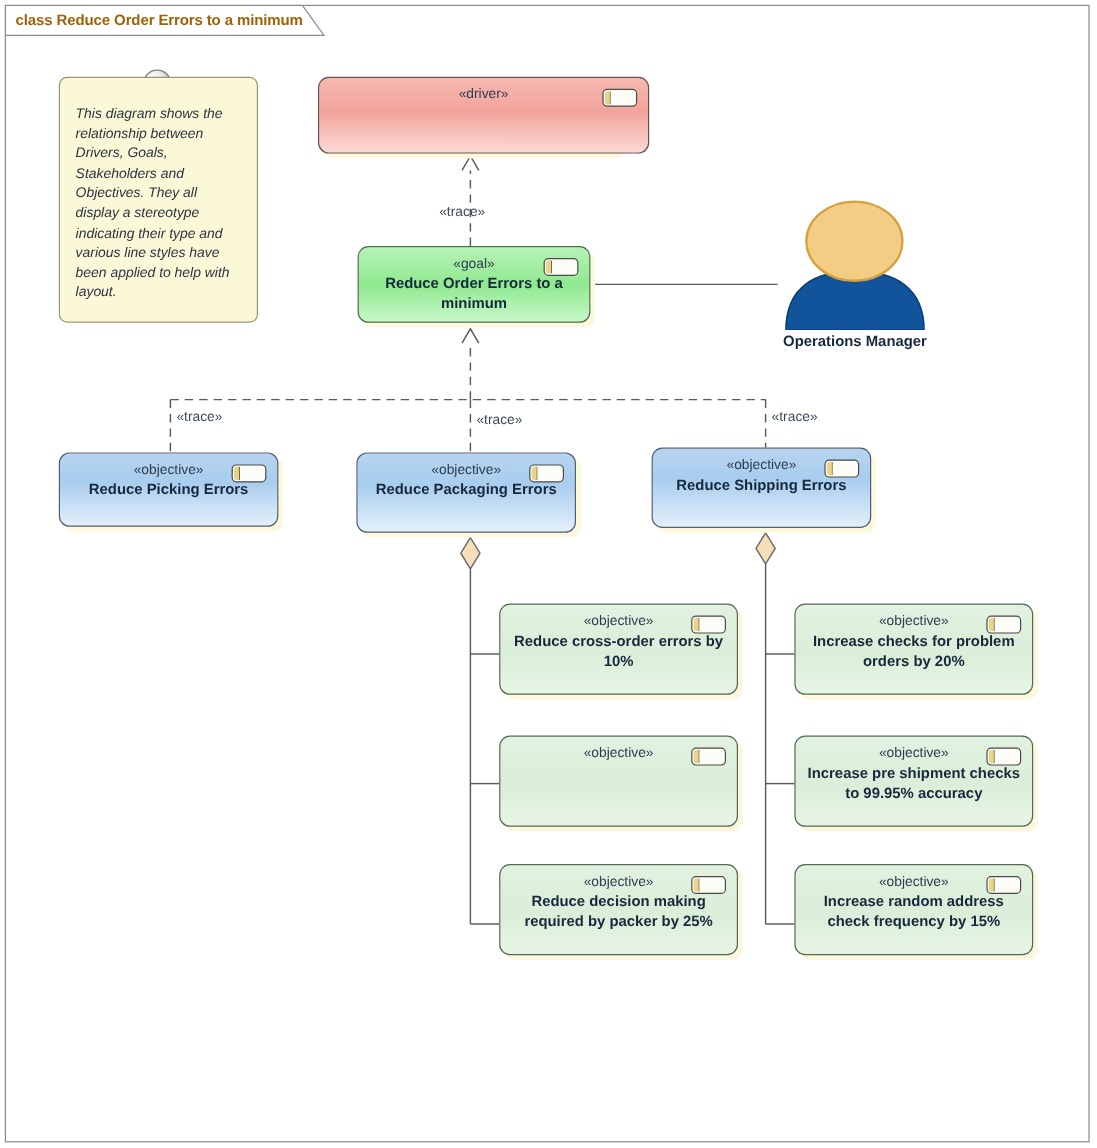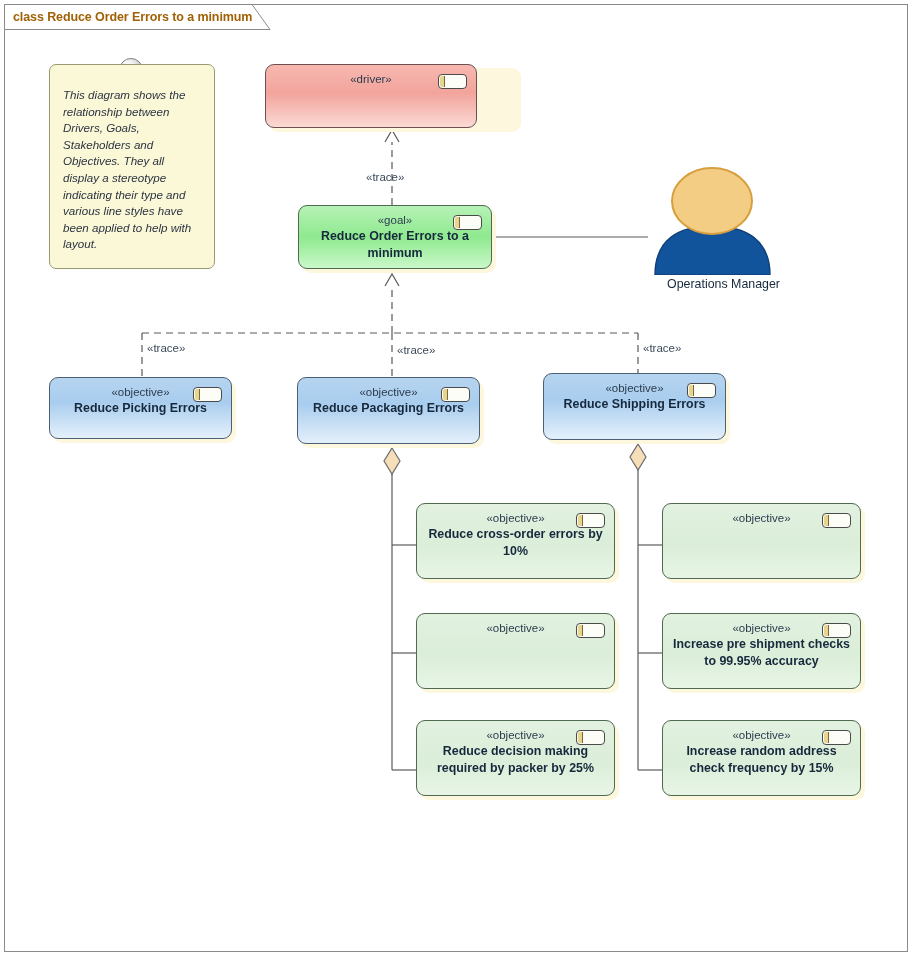--- a/index.html
+++ b/index.html
@@ -175,23 +175,23 @@
     border-radius: 50%;
     background: radial-gradient(circle at 34% 30%, #ffffff 0%, #f0f0f0 28%, #c8c8c8 66%, #8f8f8f 100%);
     border: 1px solid #7d7d7d;
     box-sizing: border-box;
   }
   
   .actor { position: absolute; }
   .actor-label {
     position: absolute;
     width: 100%;
-    text-align: right;
+    text-align: center;
     font-size: 12.4px;
-    font-weight: normal;
+    font-weight: bold;
     color: #16283c;
     white-space: nowrap;
   }
 </style>
 </head>
 <body>
 
 <div id="canvas">
 
   <div class="frame-border"></div>
@@ -236,21 +236,21 @@
   <div class="wire-label" style="left:397px; top:344px;">«trace»</div>
   <div class="wire-label" style="left:643px; top:342px;">«trace»</div>
 
   <div class="note-pin" style="left:119px; top:58px;"></div>
   <div class="note" style="left:49px; top:64px; width:166px; height:205px;">
     <div class="note-text">This diagram shows the relationship between Drivers, Goals, Stakeholders and Objectives. They all display a stereotype indicating their type and various line styles have been applied to help with layout.</div>
   </div>
 
   <div class="node-wrap">
     <div class="node-shadow" style="left:269px; top:68px; width:252px; height:64px;"></div>
-    <div class="node n-driver" style="left:265px; top:64px; width:212px; height:64px;">
+    <div class="node n-driver" style="left:265px; top:64px; width:276px; height:64px;">
       <div class="stereotype">«driver»</div>
       <div class="badge"></div>
     </div>
   </div>
 
   <div class="node-wrap">
     <div class="node-shadow" style="left:302px; top:209px; width:194px; height:64px;"></div>
     <div class="node n-goal" style="left:298px; top:205px; width:194px; height:64px;">
       <div class="stereotype">«goal»</div>
       <div class="node-name">Reduce Order Errors to a minimum</div>
@@ -316,20 +316,21 @@
       <div class="stereotype">«objective»</div>
       <div class="node-name">Reduce decision making required by packer by 25%</div>
       <div class="badge"></div>
     </div>
   </div>
 
   <div class="node-wrap">
     <div class="node-shadow" style="left:666px; top:507px; width:199px; height:76px;"></div>
     <div class="node n-objective-green" style="left:662px; top:503px; width:199px; height:76px;">
       <div class="stereotype">«objective»</div>
+      <div class="node-name">Increase checks for problem orders by 20%</div>
       <div class="badge"></div>
     </div>
   </div>
 
   <div class="node-wrap">
     <div class="node-shadow" style="left:666px; top:617px; width:199px; height:76px;"></div>
     <div class="node n-objective-green" style="left:662px; top:613px; width:199px; height:76px;">
       <div class="stereotype">«objective»</div>
       <div class="node-name">Increase pre shipment checks to 99.95% accuracy</div>
       <div class="badge"></div>

